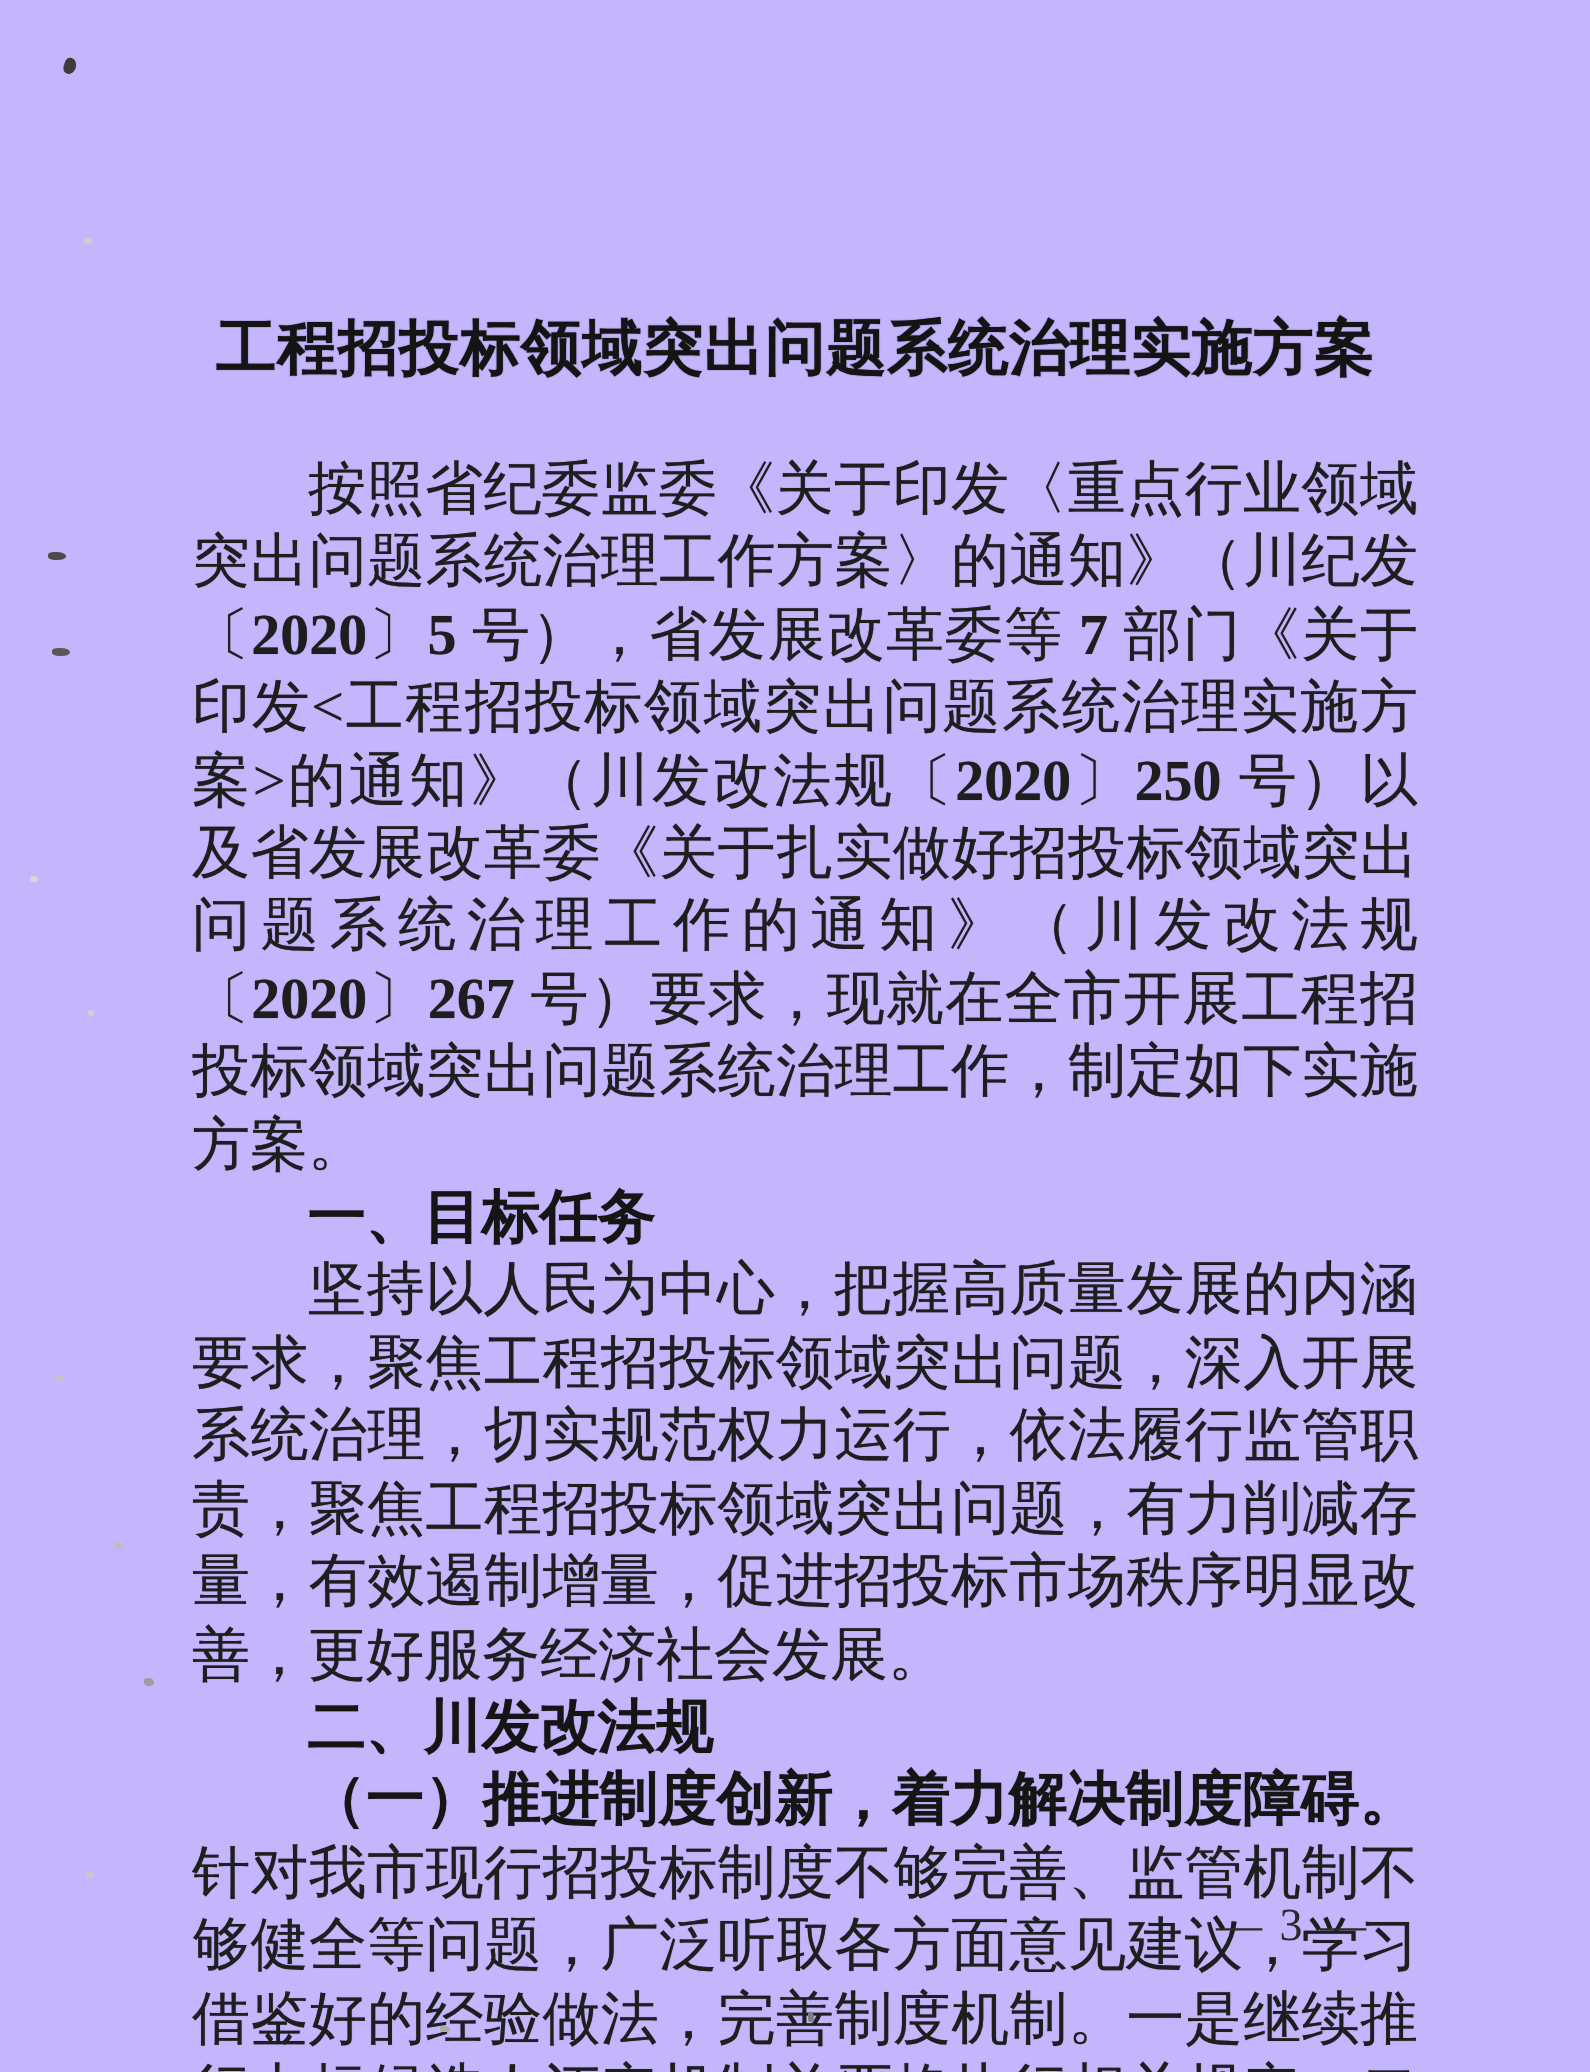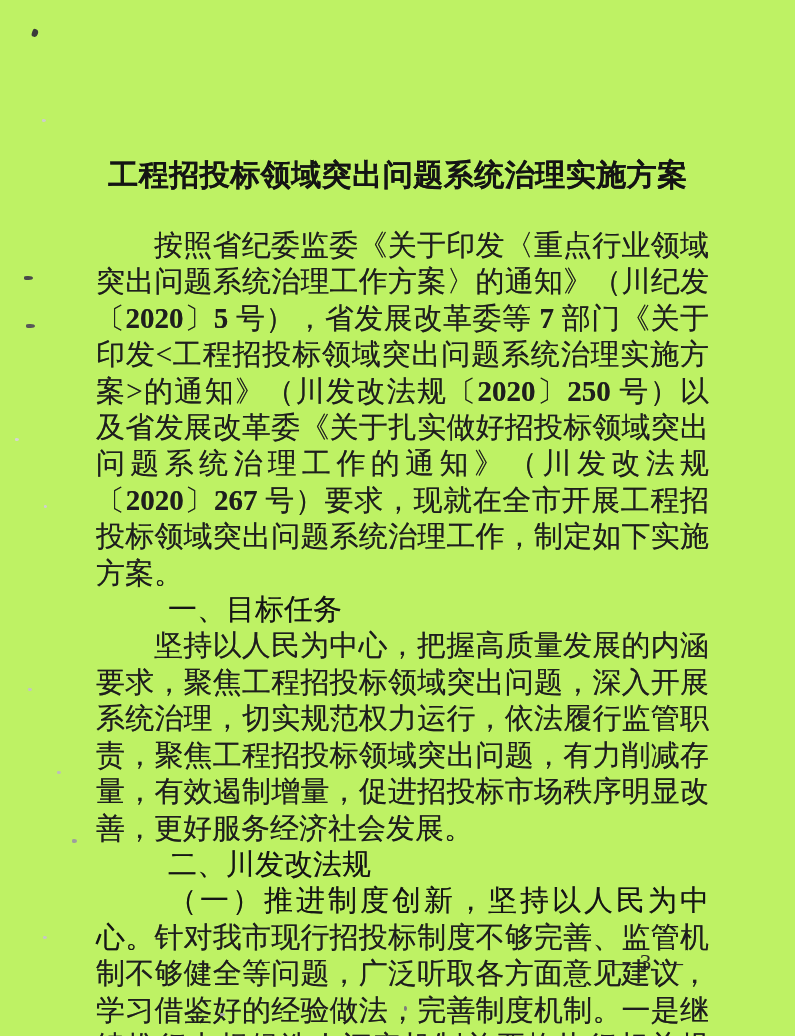--- a/index.html
+++ b/index.html
@@ -4,21 +4,21 @@
 <style>
   html, body { margin: 0; padding: 0; }
   body {
     width: 795px; height: 1036px;
     background: #e9e9e9;
     font-family: "Liberation Serif", "DejaVu Serif", serif;
   }
   .page {
     position: relative;
     width: 795px; height: 1036px;
-    background: #bef264;
+    background: #c4b5fd;
     overflow: hidden;
     color: #1d1d1d;
   }
   .doc-title {
     position: absolute;
     top: 152px; left: 92px; width: 612px;
     margin: 0;
     text-align: center;
     font-size: 30px;
     font-weight: bold;
@@ -39,23 +39,22 @@
   .doc-content p {
     margin: 0;
     text-indent: 2em;
   }
   .doc-content p.heading {
     font-family: "Liberation Sans", "DejaVu Sans", sans-serif;
     font-weight: bold;
     color: #161616;
   }
   .seg-bold {
-    font-weight: normal;
+    font-weight: bold;
     color: #151515;
-    margin-left: 14px;
   }
   .num {
     font-weight: bold;
     font-family: "Liberation Serif", "DejaVu Serif", serif;
   }
   .page-number {
     position: absolute;
     top: 950px; left: 608px;
     font-size: 23px;
     letter-spacing: 1.5px;
@@ -84,21 +83,21 @@
 
 <div class="page">
 
   <h1 class="doc-title">工程招投标领域突出问题系统治理实施方案</h1>
 
   <div class="doc-content" id="doc-body">
       <p class="para body"><span class="">按照省纪委监委《关于印发〈重点行业领域突出问题系统治理工作方案〉的通知》（川纪发〔</span><span class="num">2020</span><span class="">〕</span><span class="num">5</span><span class=""> 号），省发展改革委等 </span><span class="num">7</span><span class=""> 部门《关于印发&lt;工程招投标领域突出问题系统治理实施方案&gt;的通知》（川发改法规〔</span><span class="num">2020</span><span class="">〕</span><span class="num">250</span><span class=""> 号）以及省发展改革委《关于扎实做好招投标领域突出问题系统治理工作的通知》（川发改法规〔</span><span class="num">2020</span><span class="">〕</span><span class="num">267</span><span class=""> 号）要求，现就在全市开展工程招投标领域突出问题系统治理工作，制定如下实施方案。</span></p>
       <p class="para heading"><span class="seg-bold">一、目标任务</span></p>
       <p class="para body"><span class="">坚持以人民为中心，把握高质量发展的内涵要求，聚焦工程招投标领域突出问题，深入开展系统治理，切实规范权力运行，依法履行监管职责，聚焦工程招投标领域突出问题，有力削减存量，有效遏制增量，促进招投标市场秩序明显改善，更好服务经济社会发展。</span></p>
       <p class="para heading"><span class="seg-bold">二、川发改法规</span></p>
-      <p class="para body"><span class="seg-bold">（一）推进制度创新，坚持以人民为中心。</span><span class="">针对我市现行招投标制度不够完善、监管机制不够健全等问题，广泛听取各方面意见建议，学习借鉴好的经验做法，完善制度机制。一是继续推行中标候选人评定机制并严格执行相关规定。二是强化信用管理，探索构建失信惩戒、守信激励的监管机制。三是大力推行远程异地评标，</span></p>
+      <p class="para body"><span class="seg-bold">（一）推进制度创新，着力解决制度障碍。</span><span class="">针对我市现行招投标制度不够完善、监管机制不够健全等问题，广泛听取各方面意见建议，学习借鉴好的经验做法，完善制度机制。一是继续推行中标候选人评定机制并严格执行相关规定。二是强化信用管理，探索构建失信惩戒、守信激励的监管机制。三是大力推行远程异地评标，</span></p>
     </div>
 
   <div class="page-number">— 3 —</div>
 
   <div class="speck s1"></div>
   <div class="speck s2"></div>
   <div class="speck s3"></div>
   <div class="speck s4"></div>
   <div class="speck s5"></div>
   <div class="speck s6"></div>

